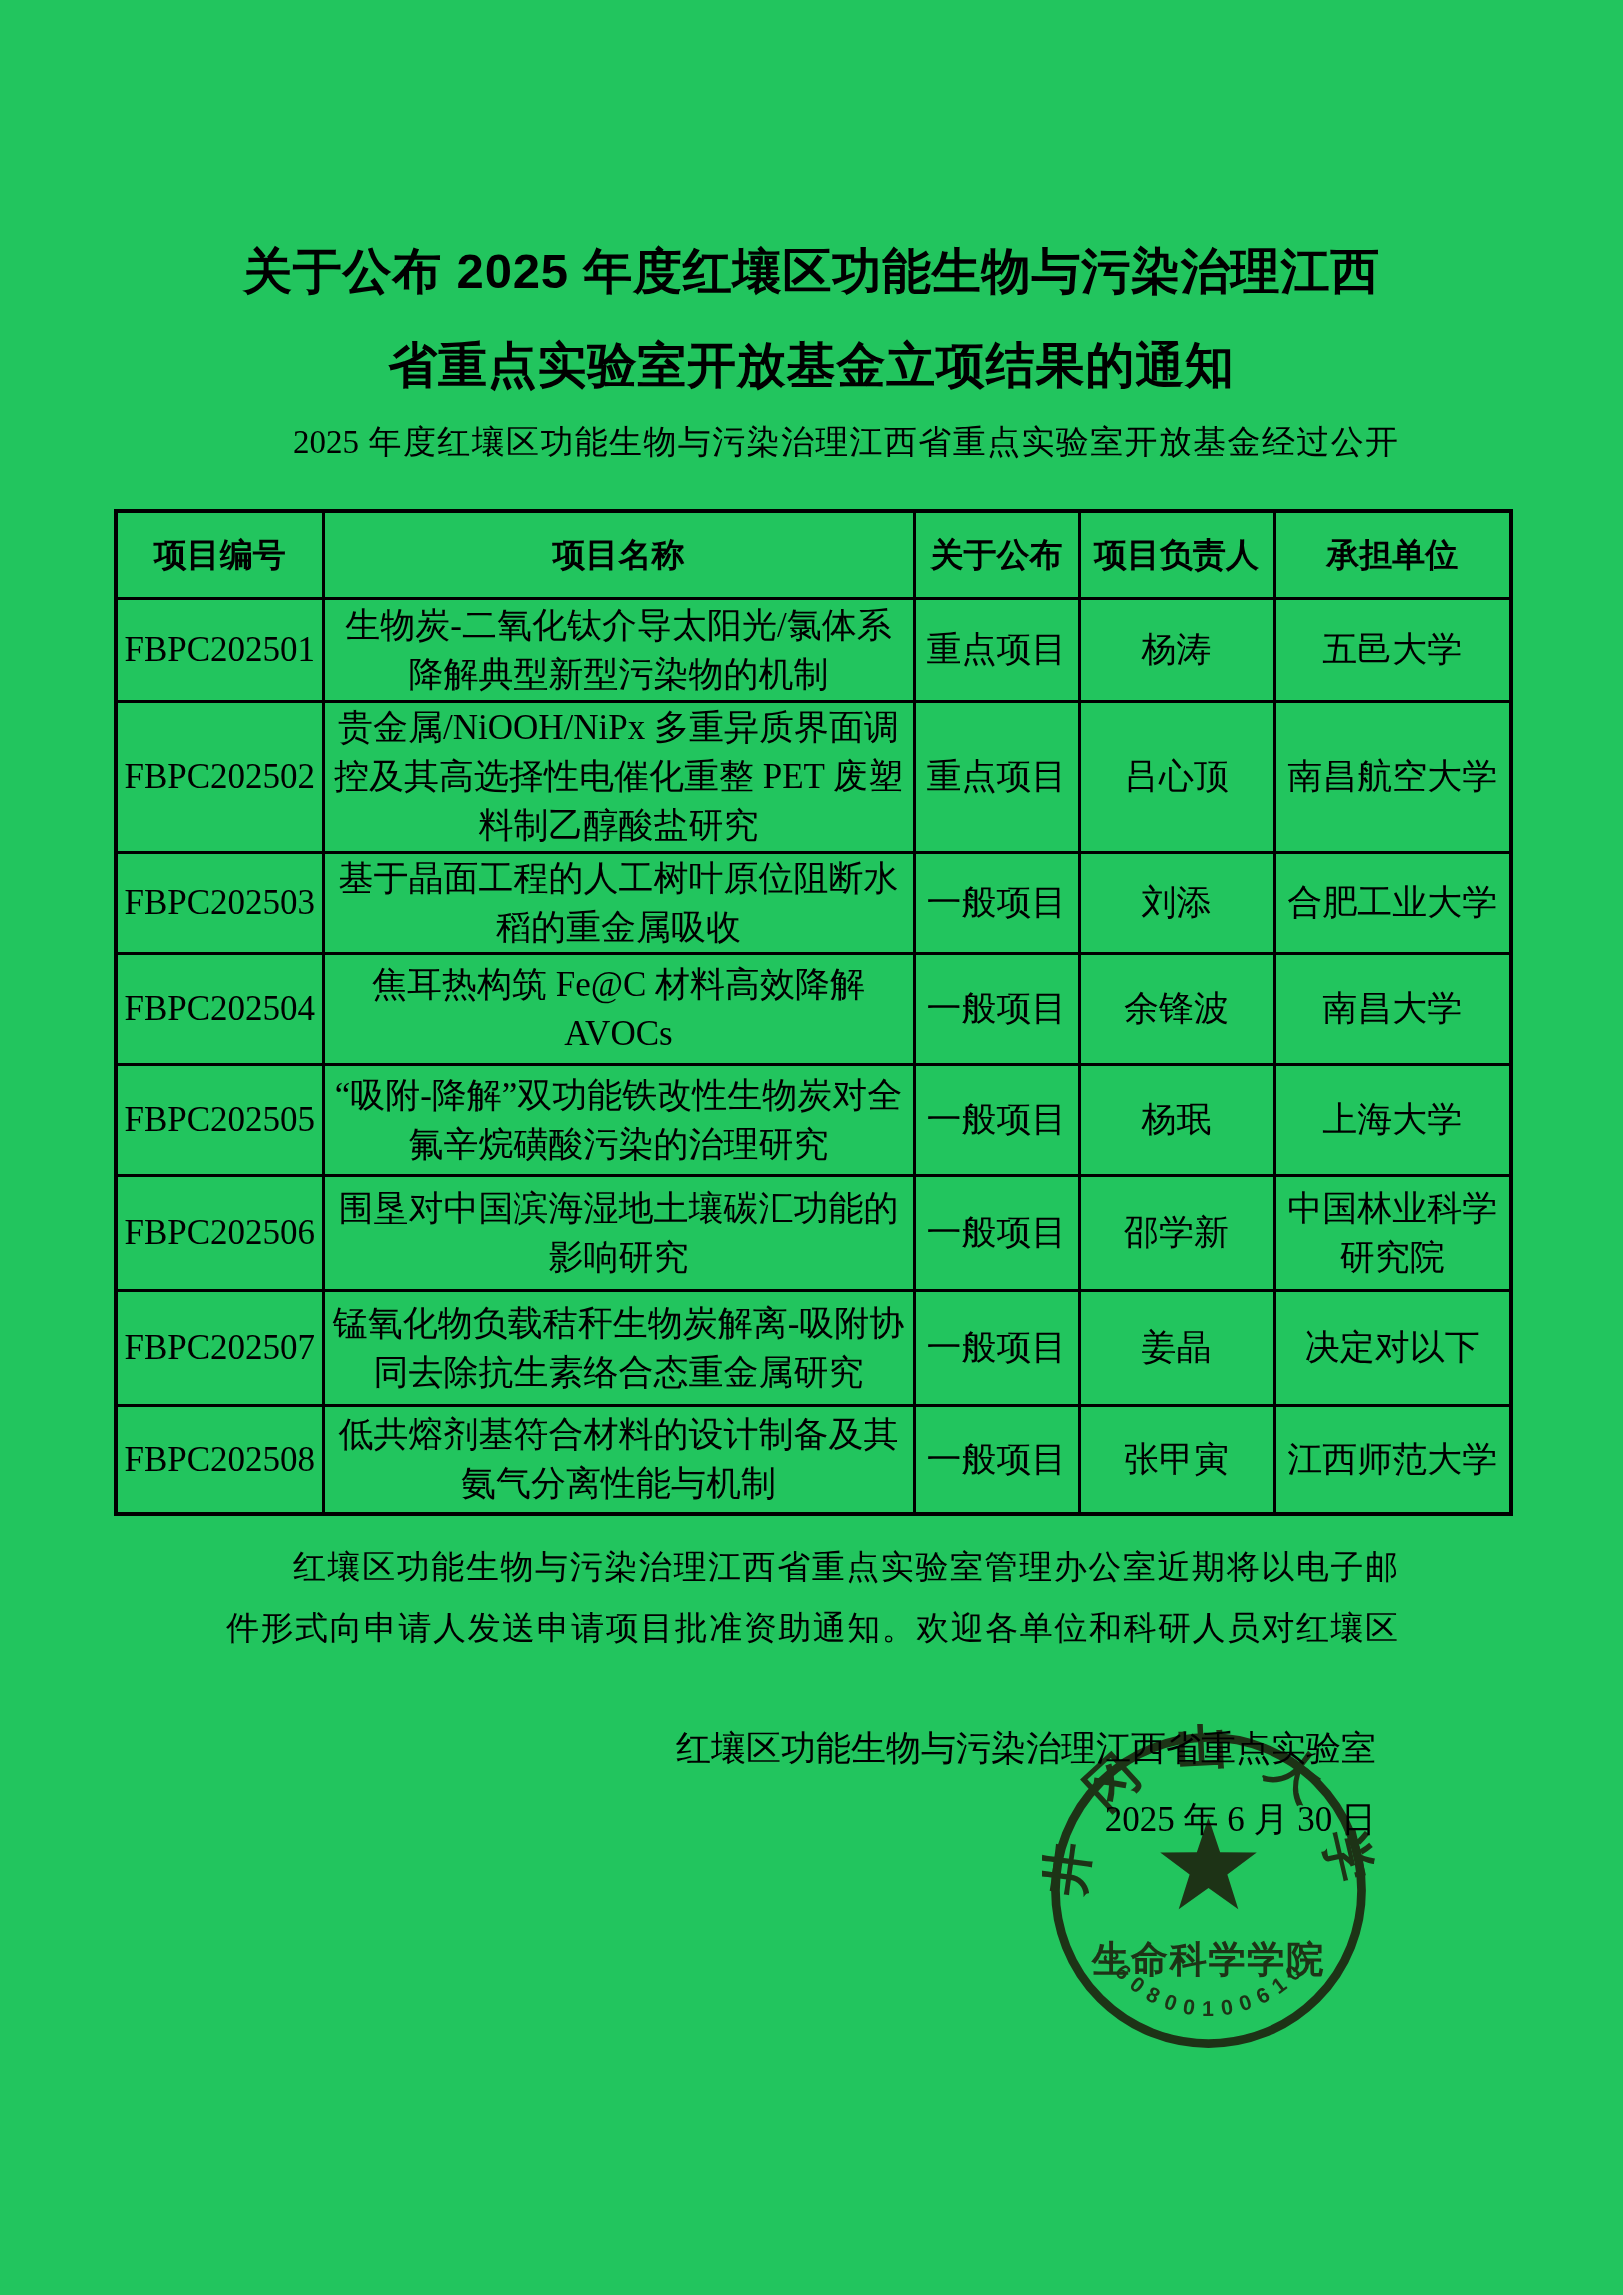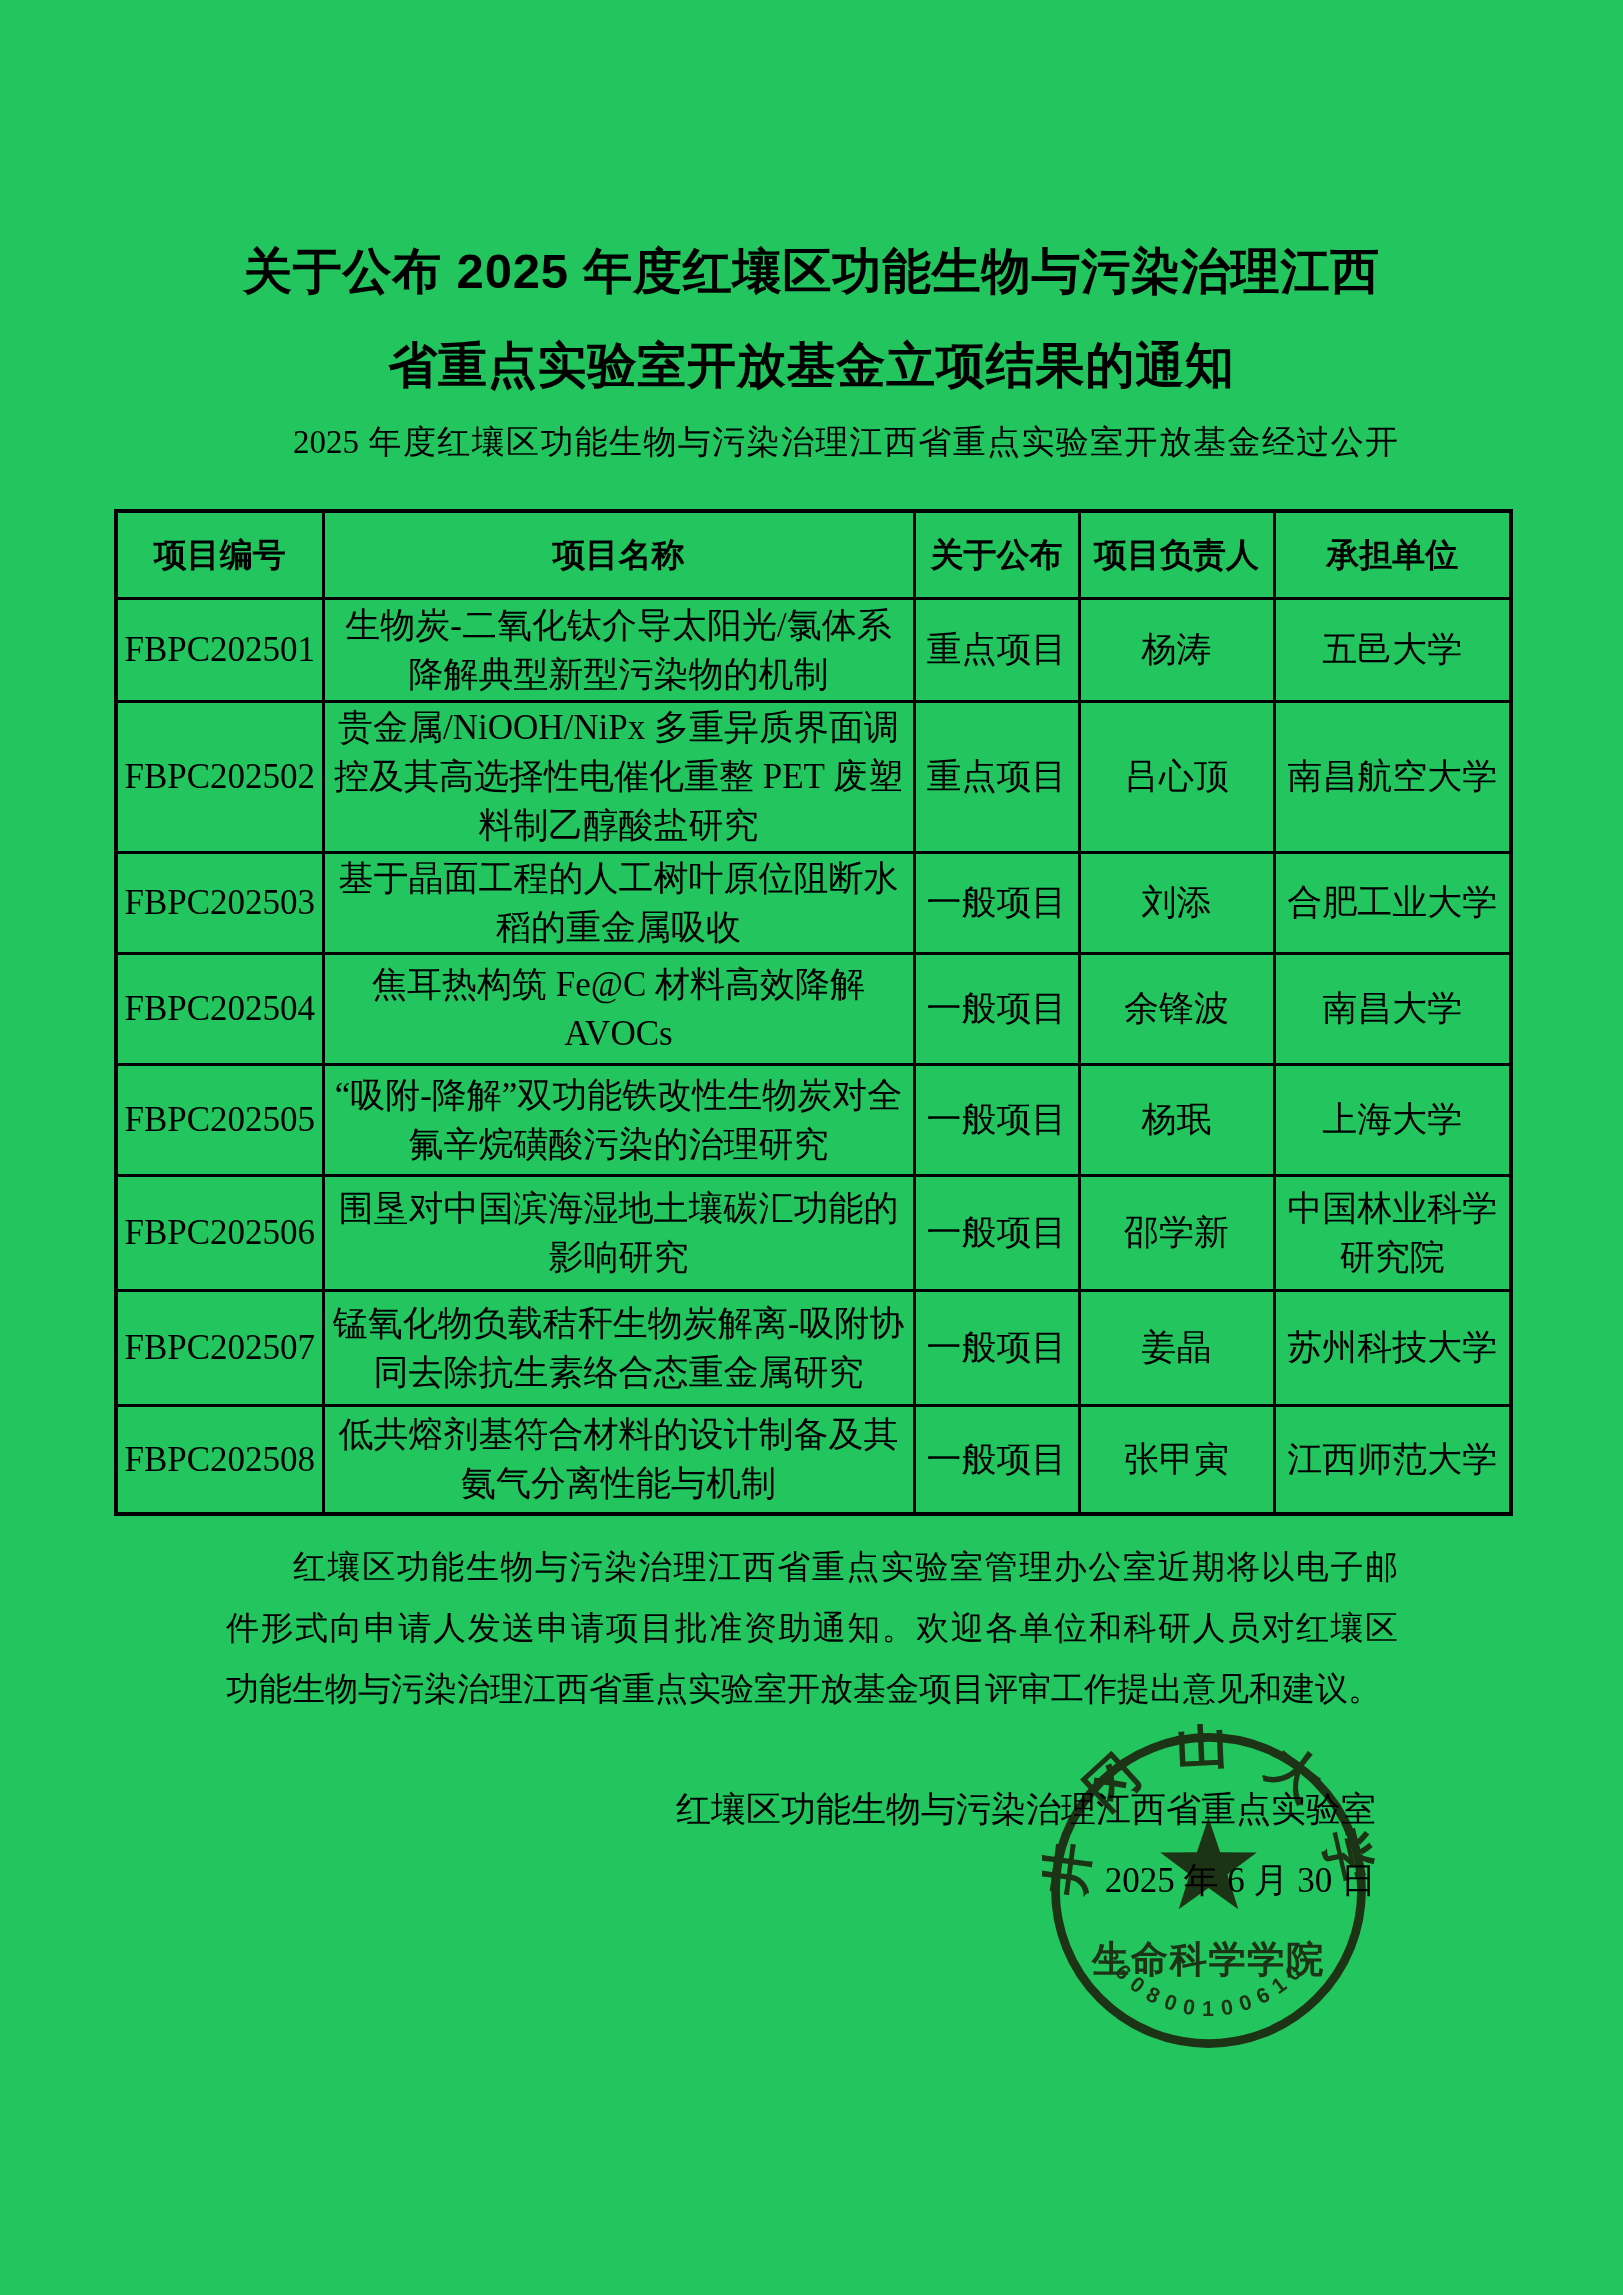--- a/index.html
+++ b/index.html
@@ -147,36 +147,35 @@
         <td>围垦对中国滨海湿地土壤碳汇功能的影响研究</td>
         <td>一般项目</td>
         <td>邵学新</td>
         <td>中国林业科学研究院</td>
       </tr>
       <tr style="height:115px">
         <td>FBPC202507</td>
         <td>锰氧化物负载秸秆生物炭解离-吸附协同去除抗生素络合态重金属研究</td>
         <td>一般项目</td>
         <td>姜晶</td>
-        <td>苏州科技大学</td>
+        <td>决定对以下</td>
       </tr>
       <tr style="height:109px">
         <td>FBPC202508</td>
         <td>低共熔剂基符合材料的设计制备及其氨气分离性能与机制</td>
         <td>一般项目</td>
         <td>张甲寅</td>
         <td>江西师范大学</td>
       </tr>
     </tbody>
   </table>
 
   <div class="para closing">
     <div class="line justified indent">红壤区功能生物与污染治理江西省重点实验室管理办公室近期将以电子邮</div>
     <div class="line justified">件形式向申请人发送申请项目批准资助通知。欢迎各单位和科研人员对红壤区</div>
-    <div class="line">功能生物与污染治理江西省重点实验室开放基金项目评审工作提出意见和建议。</div>
   </div>
 
   <div class="signature">
     <div>红壤区功能生物与污染治理江西省重点实验室</div>
     <div>2025 年 6 月 30 日</div>
   </div>
 
   <svg class="seal" viewBox="-210 -210 420 420" xmlns="http://www.w3.org/2000/svg">
     <g fill="#d5281e" stroke="none">
       <circle cx="0" cy="0" r="193" fill="none" stroke="#d5281e" stroke-width="11"></circle>

